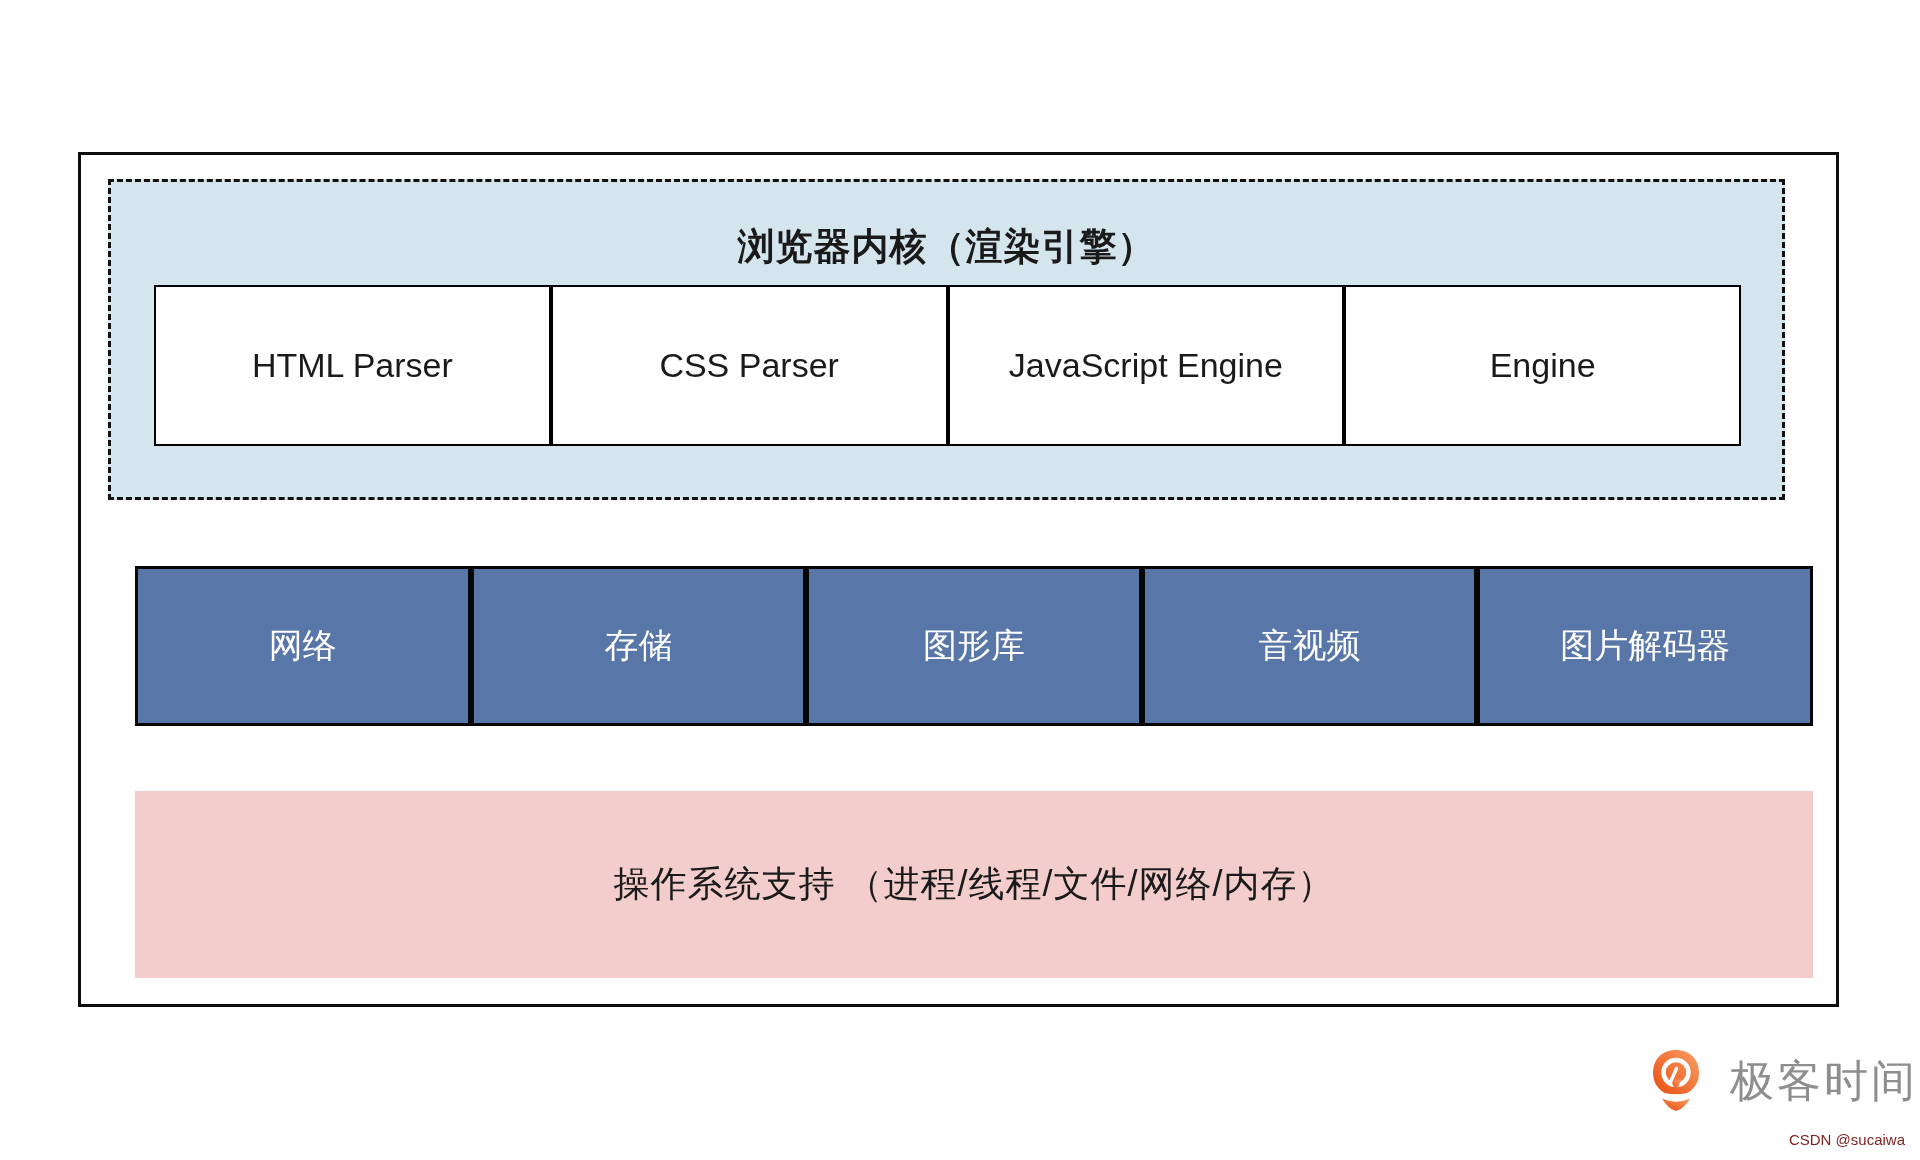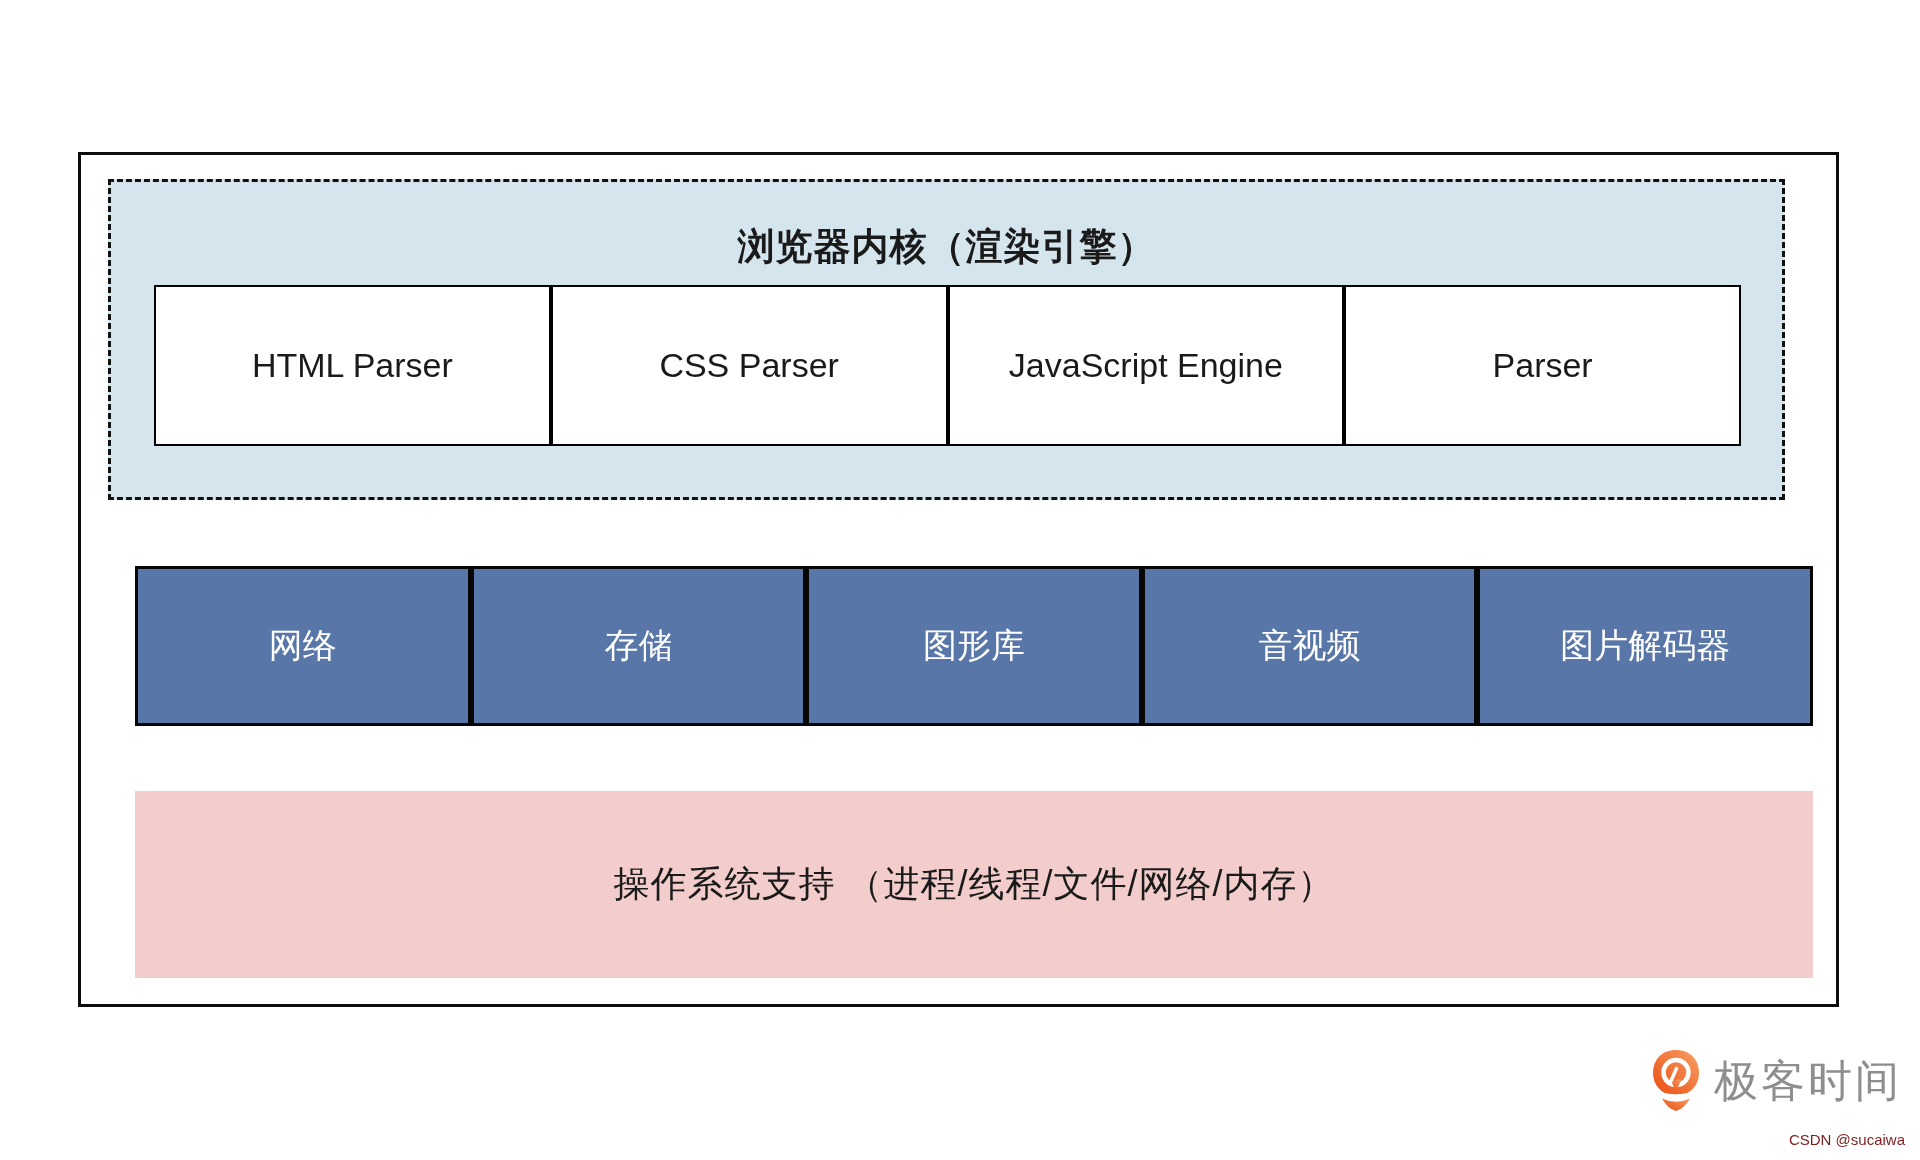--- a/index.html
+++ b/index.html
@@ -95,21 +95,21 @@
     color: var(--ink);
     letter-spacing: 1px;
   }
 
   
   .brand {
     position: absolute;
     left: 1650px; top: 1048px;
     display: flex;
     align-items: center;
-    gap: 12px;
+    gap: 28px;
   }
   .brand-name {
     font-size: 44px;
     color: #8e8e8e;
     letter-spacing: 3px;
     line-height: 1;
   }
   .pin-fill { fill: url(#gt-grad); }
 
   .watermark {
@@ -132,21 +132,21 @@
         <div class="kernel-card">
           <span>HTML Parser</span>
         </div>
         <div class="kernel-card">
           <span>CSS Parser</span>
         </div>
         <div class="kernel-card">
           <span>JavaScript Engine</span>
         </div>
         <div class="kernel-card">
-          <span>Parser</span>
+          <span>Engine</span>
         </div>
       </div>
     </div>
 
     <div class="platform-row">
       <div class="platform-card">
         <span>网络</span>
       </div>
       <div class="platform-card">
         <span>存储</span>

